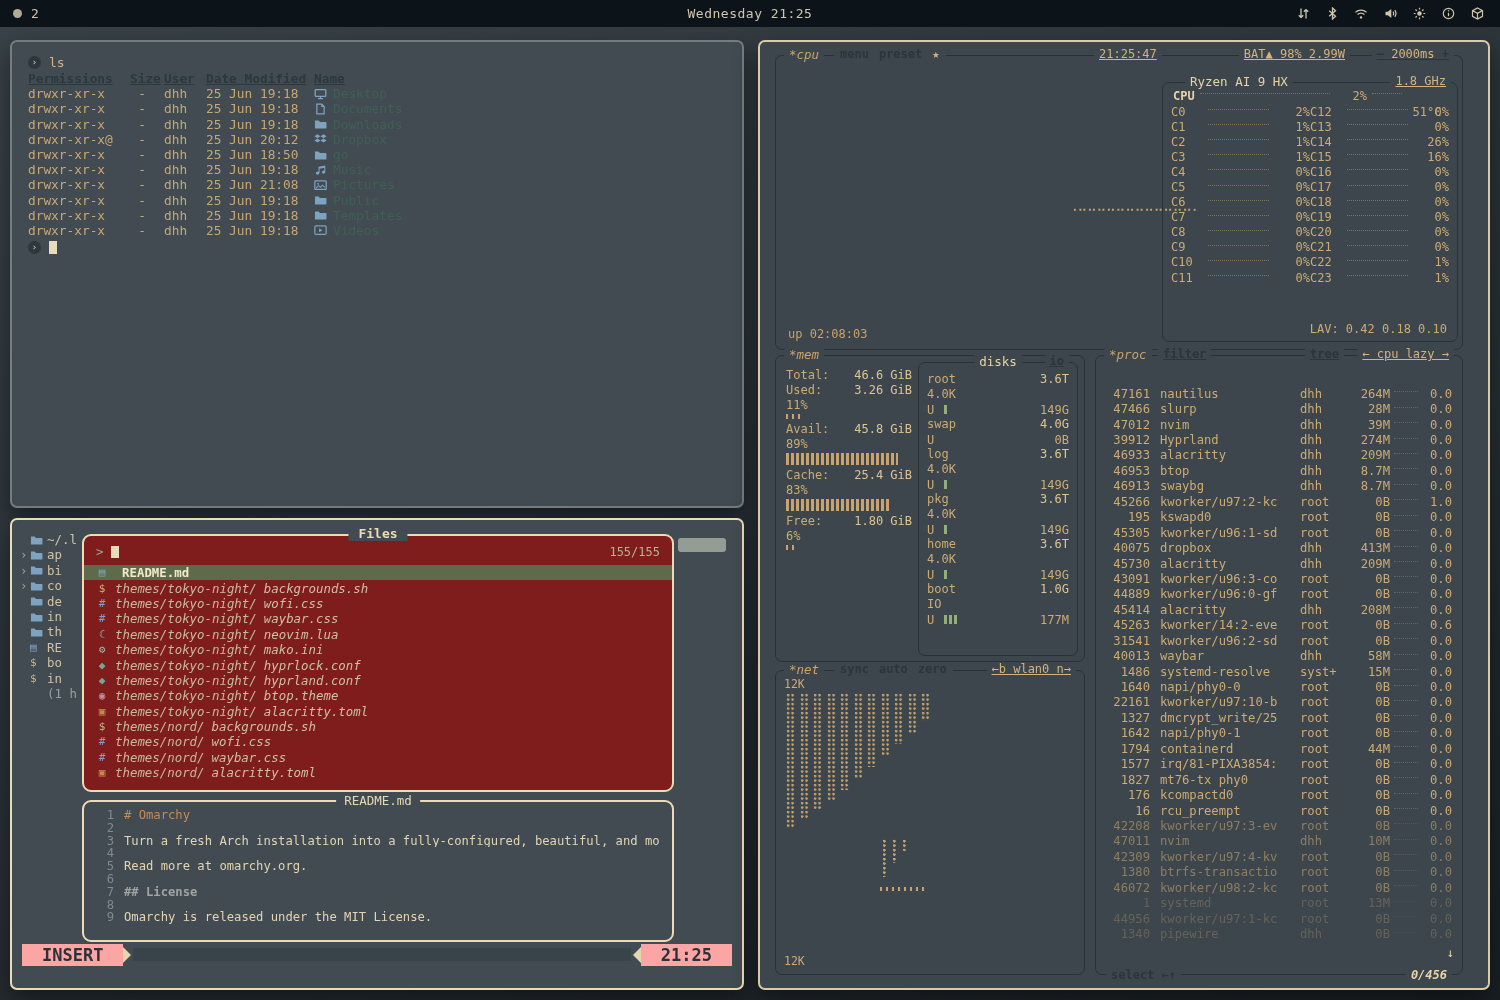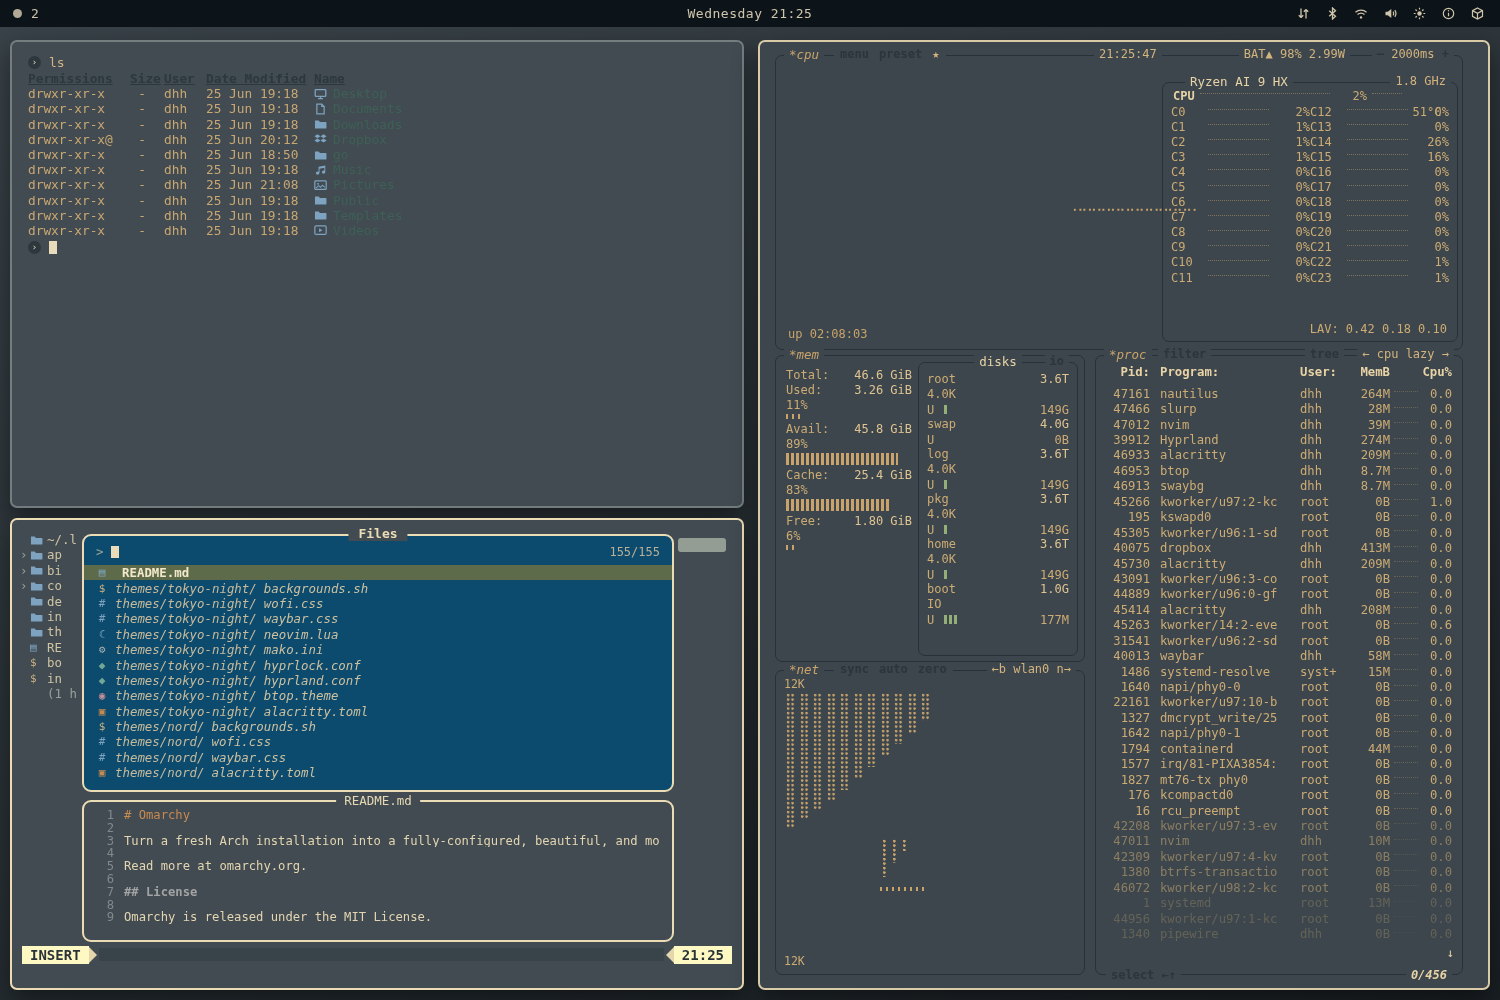--- a/index.html
+++ b/index.html
@@ -41,21 +41,21 @@
   .tree{position:absolute;left:8px;top:12px;width:70px;bottom:70px;overflow:hidden;
     font-size:12.4px;line-height:15.4px;color:#cfc4a4;}
   .tree-row{display:flex;align-items:center;gap:4px;white-space:nowrap;height:15.4px;cursor:pointer;}
   .chev{color:#98a29a;width:6px;display:inline-block;flex:none;}
   .t-ico{width:13px;flex:none;display:inline-flex;}
   .g{font-style:normal;font-size:11px;}
   .i-md{color:#7da3c0;}.i-sh{color:#c9b083;}.i-css{color:#7da3c0;}.i-lua{color:#8fb7c9;}
   .i-ini{color:#aab3b0;}.i-conf{color:#74a695;}.i-theme{color:#c48e9a;}.i-toml{color:#c58a52;}
   .dimtxt{color:#96a09a;}
   .picker{position:absolute;left:70px;top:14px;width:592px;height:258px;border:2px solid #ecdcb6;
-    border-radius:9px;background:#0c4a6e;}
+    border-radius:9px;background:#7f1d1d;}
   .picker-title{position:absolute;top:-10px;left:50%;transform:translateX(-50%);background:#414b51;
     padding:0 10px;color:#ecdcb6;font-weight:bold;font-size:13px;}
   .scroll-chip{position:absolute;left:666px;top:18px;width:48px;height:14px;background:#a3aba0;
     border-radius:3px;opacity:.85;}
   .picker-input{display:flex;align-items:center;gap:7px;padding:8px 12px 4px;font-size:12.5px;color:#cfc4a4;}
   .picker-count{margin-left:auto;color:#b9b096;font-size:12px;}
   .p-list{padding-top:2px;}
   .p-item{display:flex;align-items:center;gap:7px;padding:0 12px;height:15.4px;font-size:12.4px;
     font-style:italic;color:#c6ba9b;cursor:pointer;}
   .p-ico{font-style:normal;width:12px;text-align:center;flex:none;}
@@ -67,32 +67,32 @@
     border-radius:9px;background:#414b51;}
   .pv-title{position:absolute;top:-9px;left:50%;transform:translateX(-50%);background:#414b51;
     padding:0 8px;color:#e6d8b4;font-size:12.5px;}
   .pv-body{padding:7px 8px 4px 4px;overflow:hidden;height:100%;}
   .pv-line{display:flex;height:12.8px;font-size:12.2px;line-height:12.8px;}
   .pv-num{width:26px;text-align:right;color:#7f8a8c;margin-right:10px;flex:none;}
   .pv-text{color:#e3d5b1;white-space:pre;overflow:hidden;}
   .pv-text.h1{color:#c98a52;font-weight:normal;}
   .pv-text.h2{color:#a3a3a3;font-weight:bold;}
   .statusline{position:absolute;left:10px;right:10px;top:426px;height:17px;display:flex;align-items:center;}
-  .badge{background:#fef9c3;color:#2b3338;font-weight:bold;font-size:14px;padding:1px 8px;flex:none;}
+  .badge{background:#fca5a5;color:#2b3338;font-weight:bold;font-size:17px;padding:1px 20px;flex:none;}
   .arr-r{width:0;height:0;border-top:8.5px solid transparent;border-bottom:8.5px solid transparent;
     border-left:8px solid #e6d6ae;flex:none;}
   .arr-l{width:0;height:0;border-top:8.5px solid transparent;border-bottom:8.5px solid transparent;
     border-right:8px solid #e6d6ae;flex:none;}
   .sl-fill{flex:1;height:13px;background:#39434a;margin:0 2px;}
   
   .bbox{position:absolute;border:1.5px solid #27313a;border-radius:7px;}
   .blabel{position:absolute;top:-9px;background:#3c464c;padding:0 5px;font-style:italic;
     color:#c9a36b;font-size:12.5px;white-space:nowrap;}
   .bchip{position:absolute;top:-9px;background:#3c464c;padding:0 5px;font-size:12px;
-    color:#2b353b;font-weight:bold;white-space:nowrap;cursor:pointer;}
+    color:#2b353b;font-weight:bold;white-space:nowrap;cursor:pointer;text-decoration:underline;}
   .bchip.gold,.goldtxt{color:#d3b37e;font-weight:normal;}
   #cpu-box{left:15px;top:13px;width:688px;height:295px;}
   .cpu-btns{position:absolute;top:-9px;left:58px;background:#3c464c;padding:0 6px;display:flex;gap:10px;
     font-size:12px;font-weight:bold;color:#2b353b;}
   .cpu-btns .star{color:#d3b37e;}
   .cpu-graph{position:absolute;left:292px;top:140px;color:#c9a36b;font-size:13px;white-space:pre;}
   .uptime{position:absolute;left:12px;bottom:8px;color:#c9a36b;font-size:12px;}
   .core-panel{position:absolute;left:386px;top:26px;width:296px;height:260px;
     border:1.5px solid #27313a;border-radius:7px;}
   .cpu-meter{display:flex;align-items:center;padding:6px 10px 0;font-size:12px;color:#cdab74;height:19px;}
@@ -920,27 +920,20 @@
         <i class="ncol" style="left:116px;top:146px;height:12px;width:5px;"></i>
       </div>
     <div class="ndots"></div>
   </div>
 
   <div class="bbox" id="proc-box">
     <span class="blabel" style="left:8px;">*proc</span>
     <span class="bchip" style="left:62px;">filter</span>
     <span class="bchip" style="right:118px;">tree</span>
     <span class="bchip gold" style="right:8px;">← cpu lazy →</span>
-    <div class="proc-head">
-      <span class="ph-pid">Pid:</span>
-      <span class="ph-prog">Program:</span>
-      <span class="ph-user">User:</span>
-      <span class="ph-mem">MemB</span>
-      <span class="ph-cpu">Cpu%</span>
-    </div>
     <div class="proc-rows" id="proc-rows">
   <div class="proc-row">
     <span class="pr-pid">47161</span>
     <span class="pr-prog">nautilus</span>
     <span class="pr-user">dhh</span>
     <span class="pr-mem">264M</span>
     <span class="pr-dots"></span>
     <span class="pr-cpu">0.0</span>
   </div>
   <div class="proc-row">

